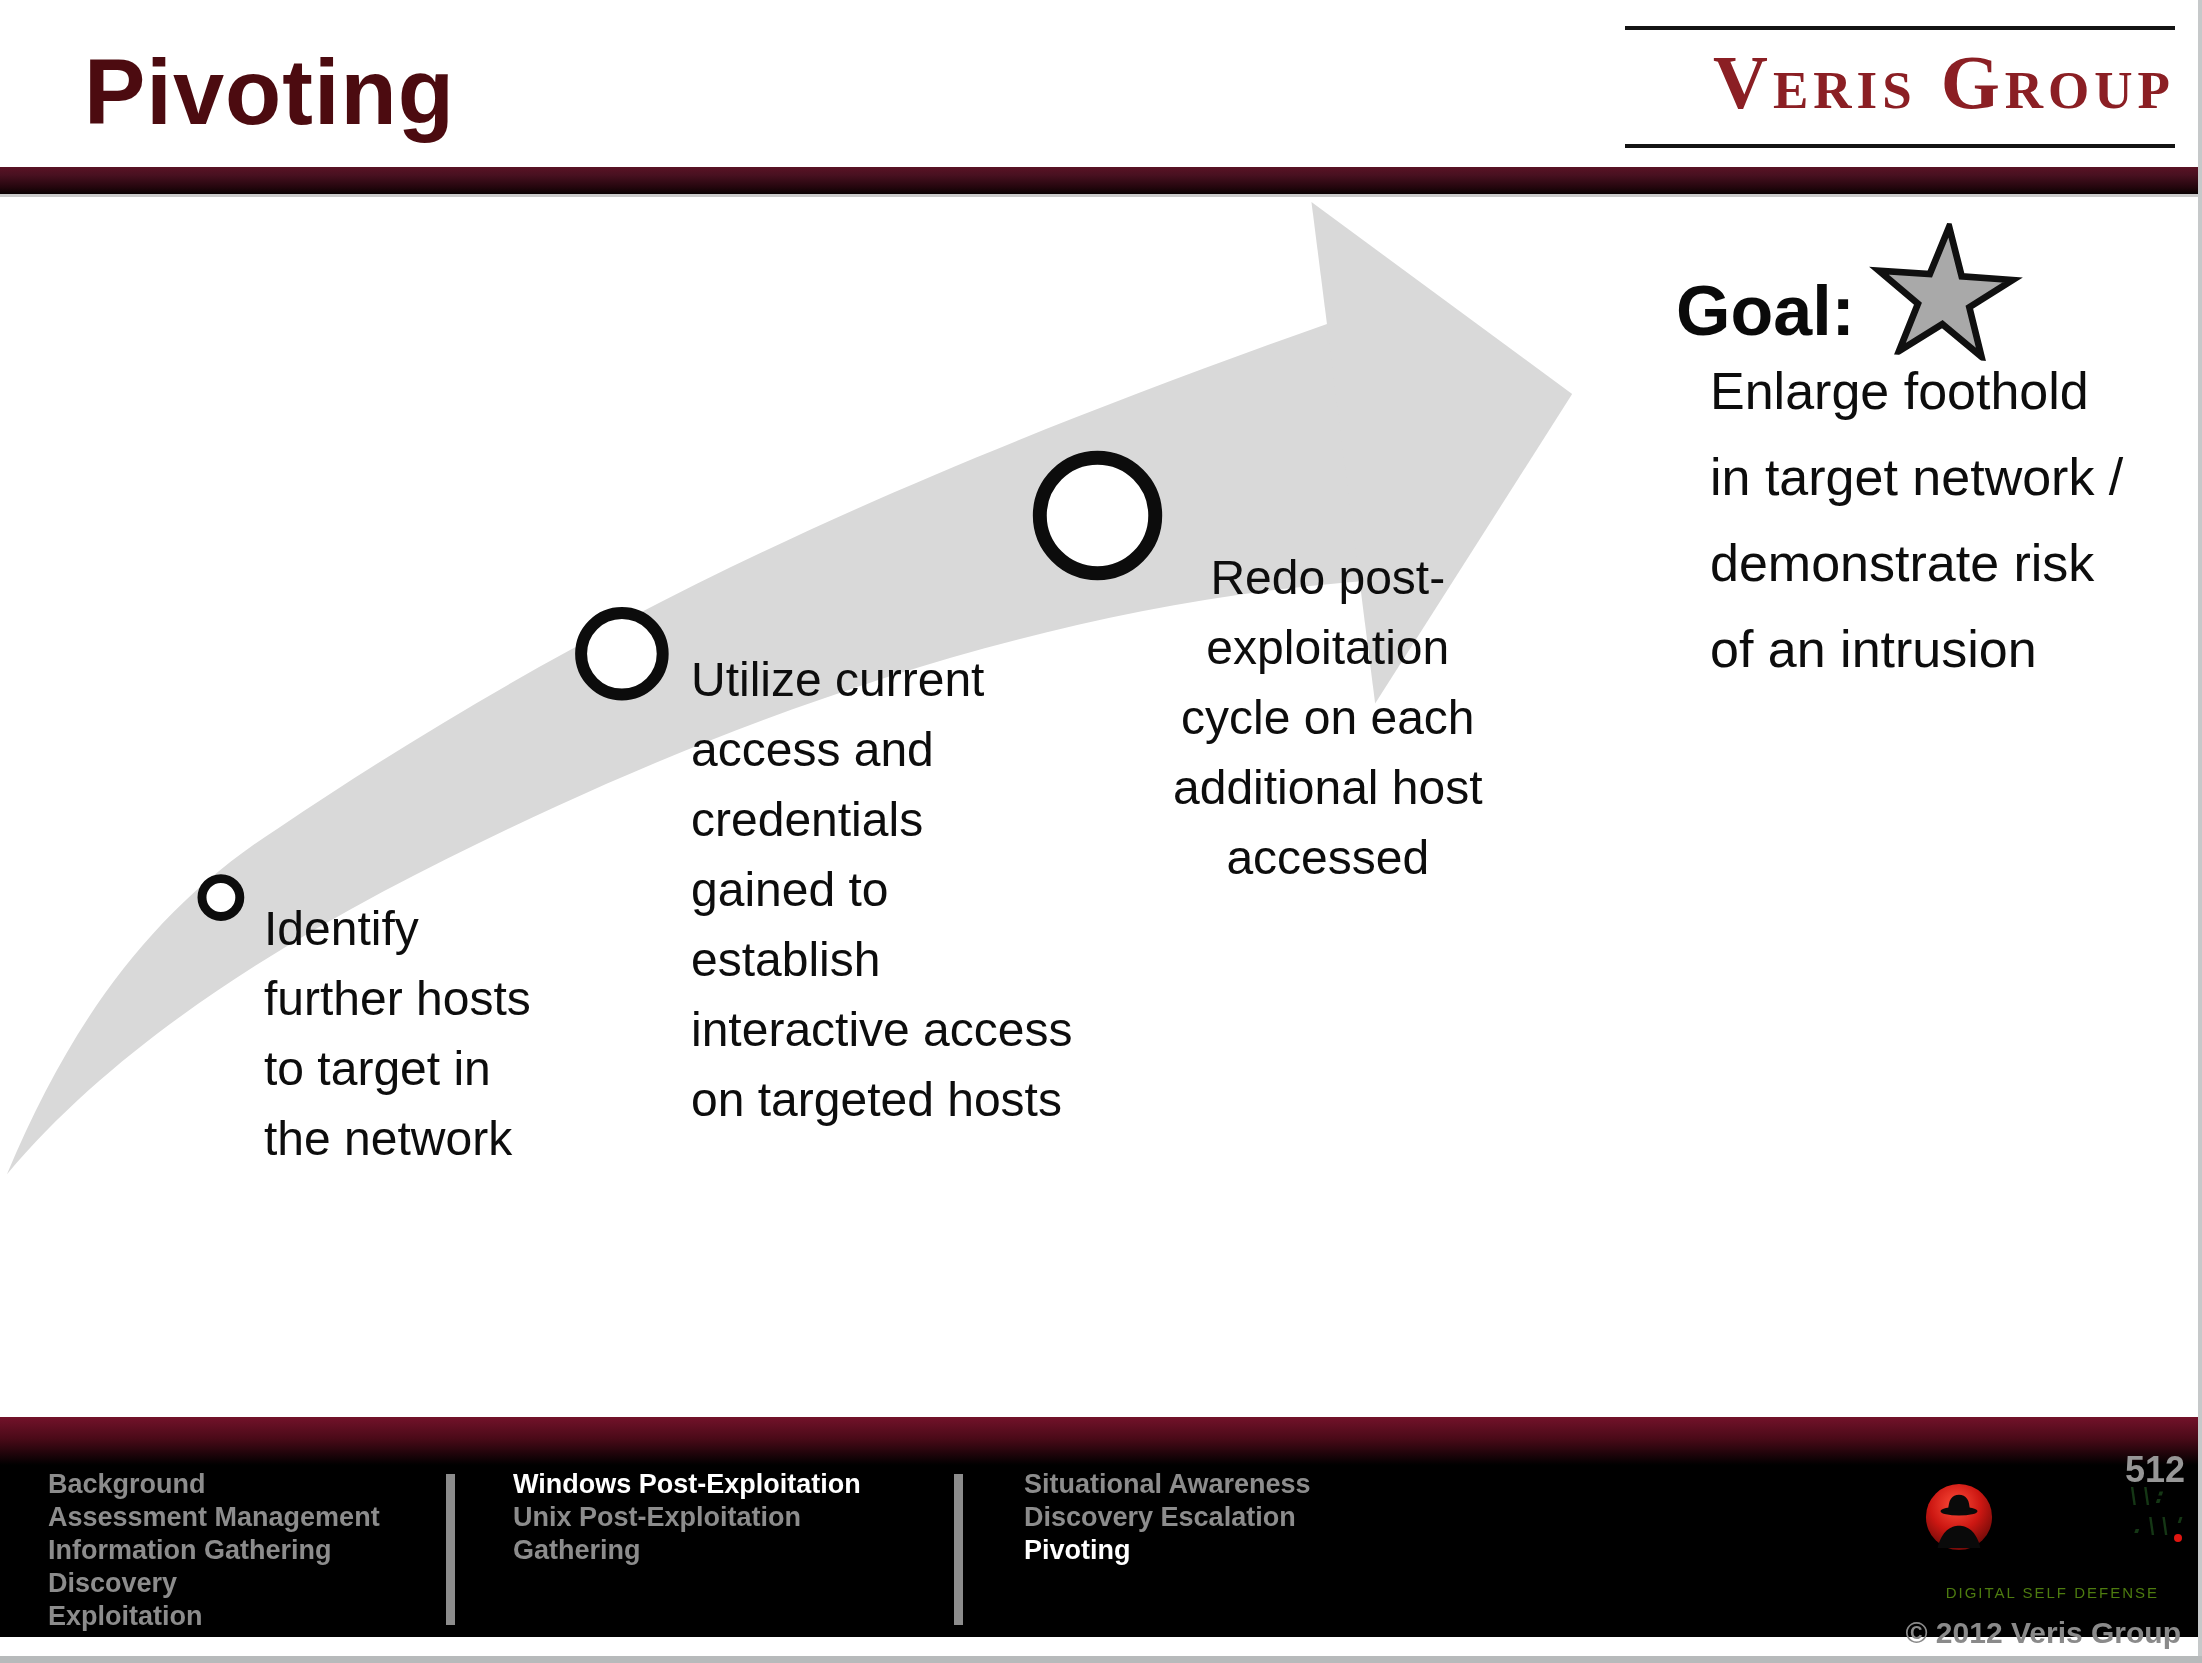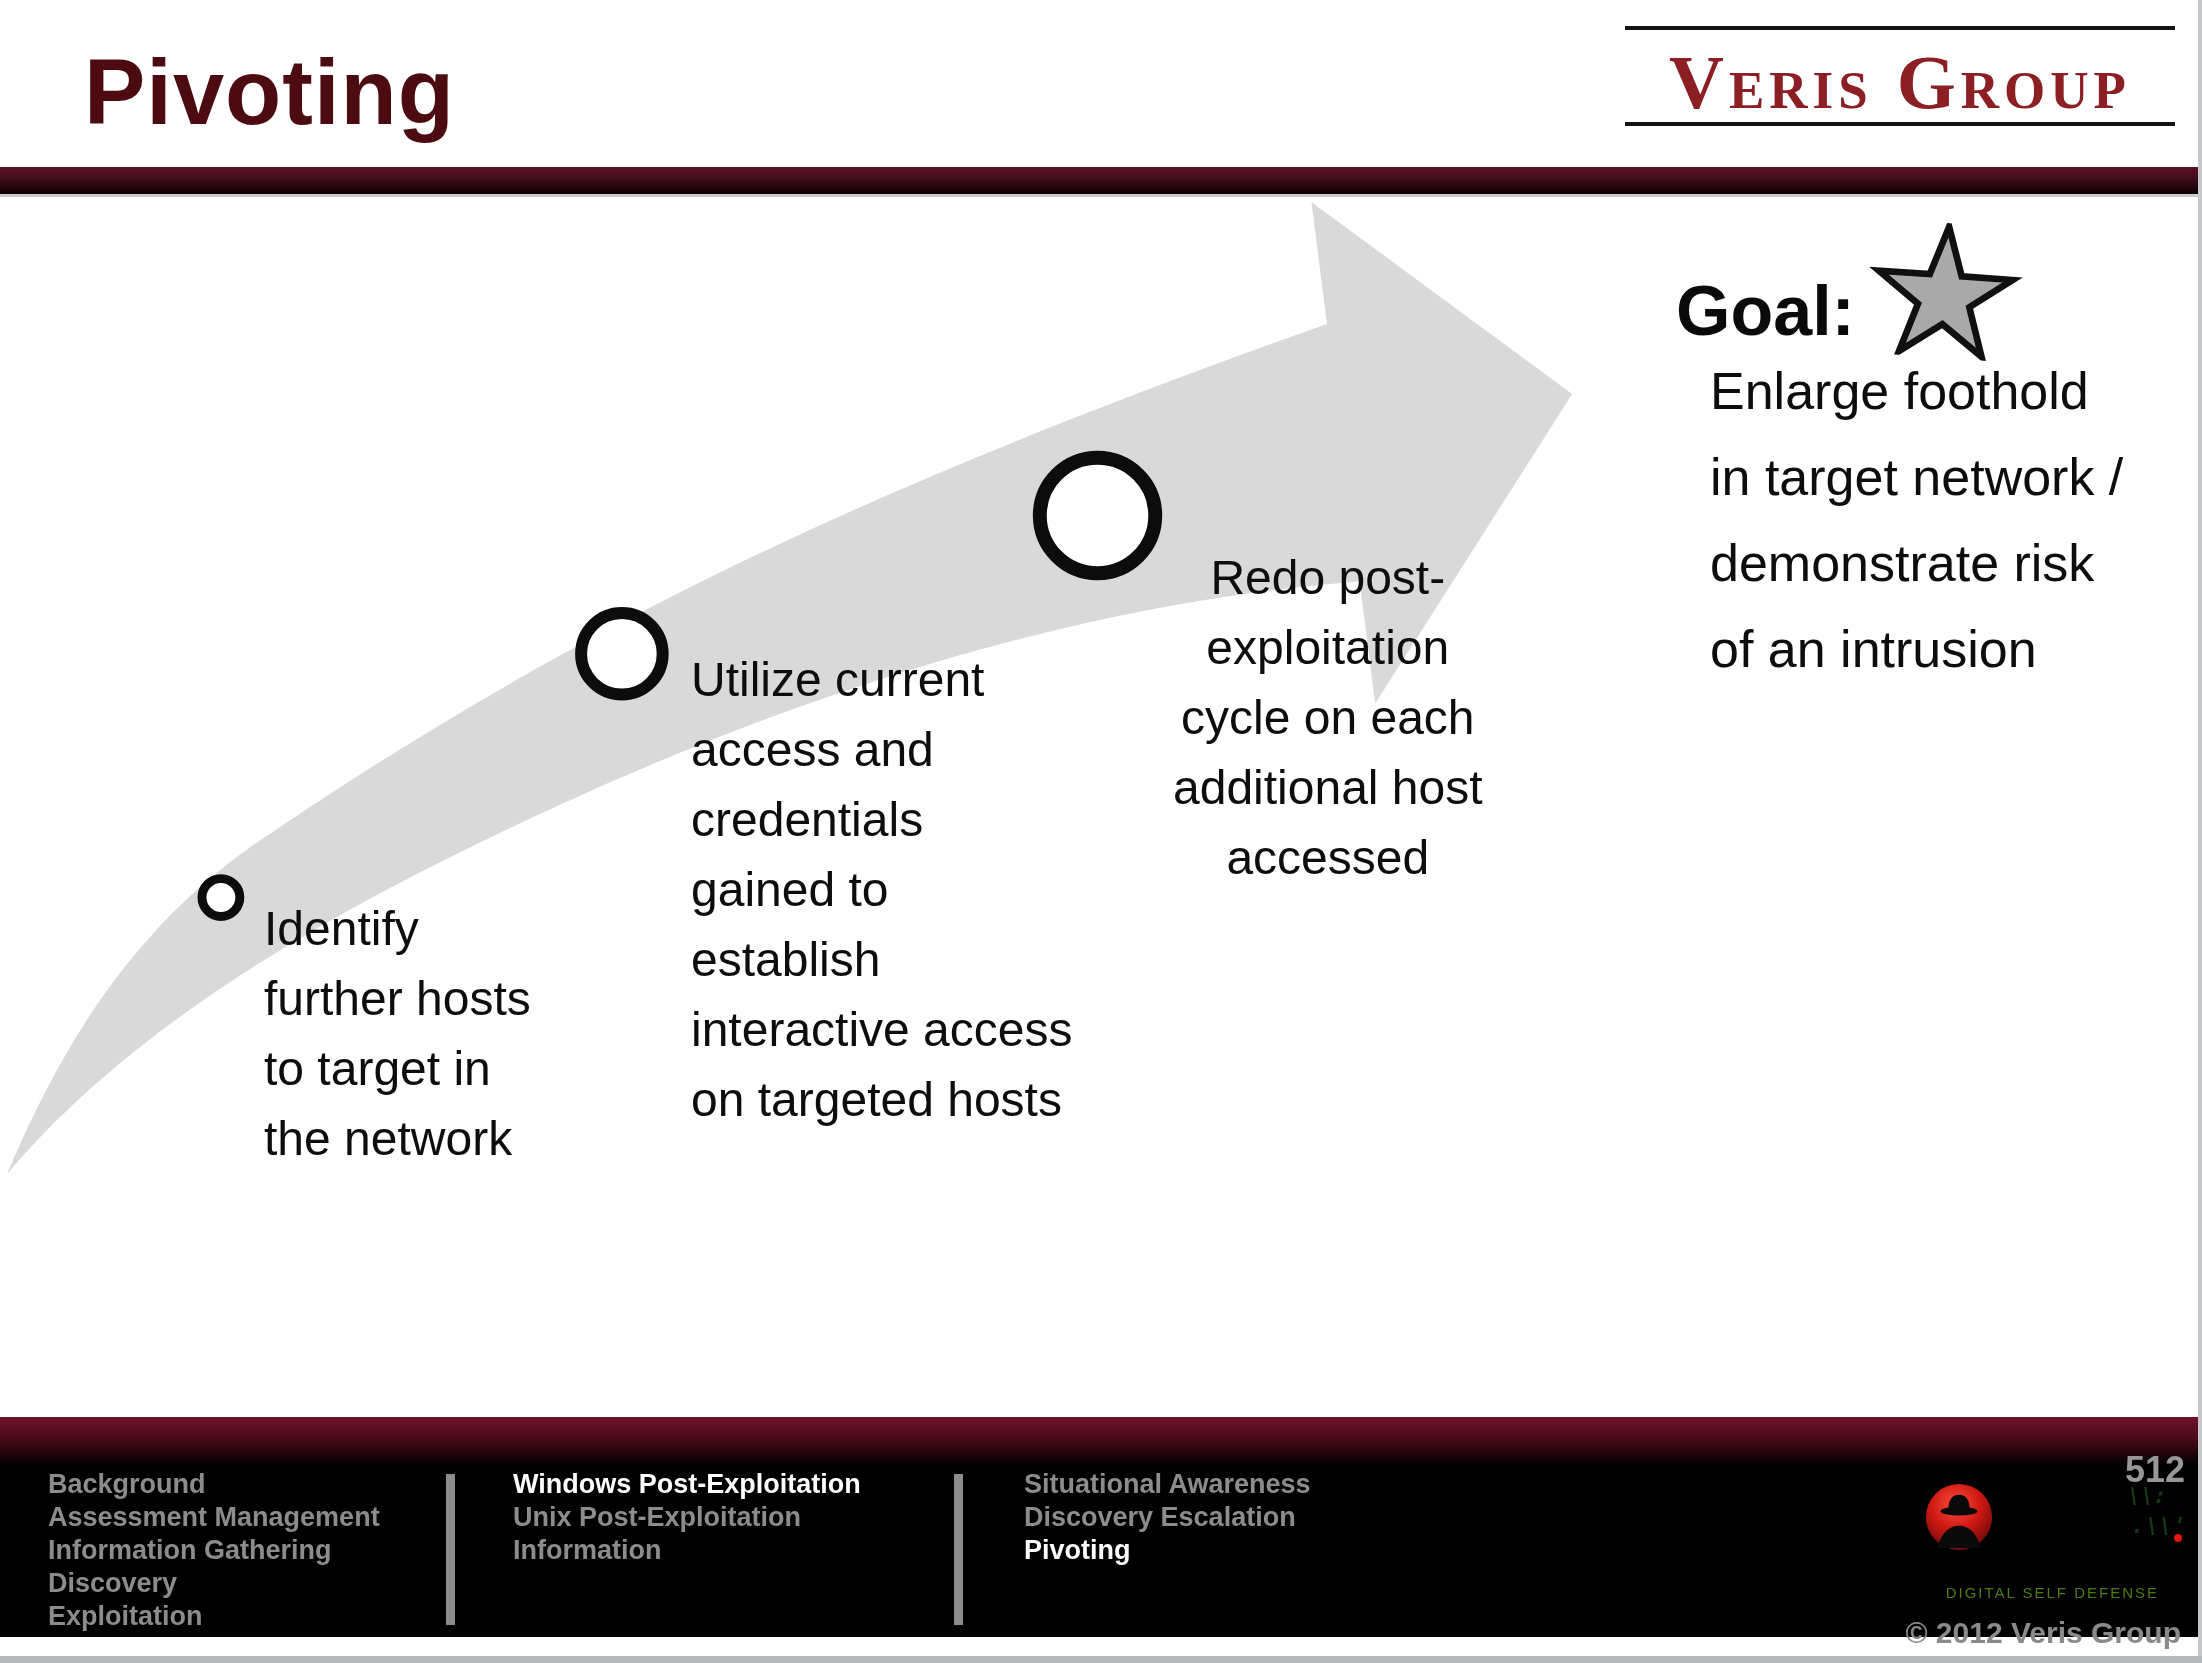--- a/index.html
+++ b/index.html
@@ -12,21 +12,21 @@
   .edge-bottom{position:absolute;left:0;bottom:0;width:2203px;height:8px;background:#b7babb;z-index:60;}
 
   
   .slide-title{
     position:absolute;left:84px;top:40px;
     font-size:92px;font-weight:700;color:#4c0b10;letter-spacing:1px;
   }
   .veris-logo{
     position:absolute;left:1625px;top:26px;width:550px;
     border-top:4px solid #141414;border-bottom:4px solid #141414;
-    padding:14px 0 2px 0;text-align:center;
+    padding:14px 0 24px 0;text-align:right;
   }
   .veris-logo .veris-text{
     font-family:"Liberation Serif",serif;font-weight:700;
     font-variant:small-caps;font-size:76px;line-height:76px;
     color:#8b1f24;letter-spacing:5px;white-space:nowrap;
   }
   .header-bar{
     position:absolute;left:0;top:167px;width:2203px;height:27px;
     background:linear-gradient(180deg,#5a1324 0%,#481020 30%,#24060d 75%,#0a0102 100%);
     border-bottom:3px solid #cacaca;
@@ -166,21 +166,21 @@
     <div class="fitem">Discovery</div>
     <div class="fitem">Exploitation</div>
     <div class="fitem active">Post-Exploitation</div>
   </div>
 
   <div class="fdivider fdiv-1"></div>
 
   <div class="fcol fcol-2">
     <div class="fitem active">Windows Post-Exploitation</div>
     <div class="fitem">Unix Post-Exploitation</div>
-    <div class="fitem">Information</div>
+    <div class="fitem">Gathering</div>
   </div>
 
   <div class="fdivider fdiv-2"></div>
 
   <div class="fcol fcol-3">
     <div class="fitem">Situational Awareness</div>
     <div class="fitem">Discovery Escalation</div>
     <div class="fitem active">Pivoting</div>
   </div>
 

